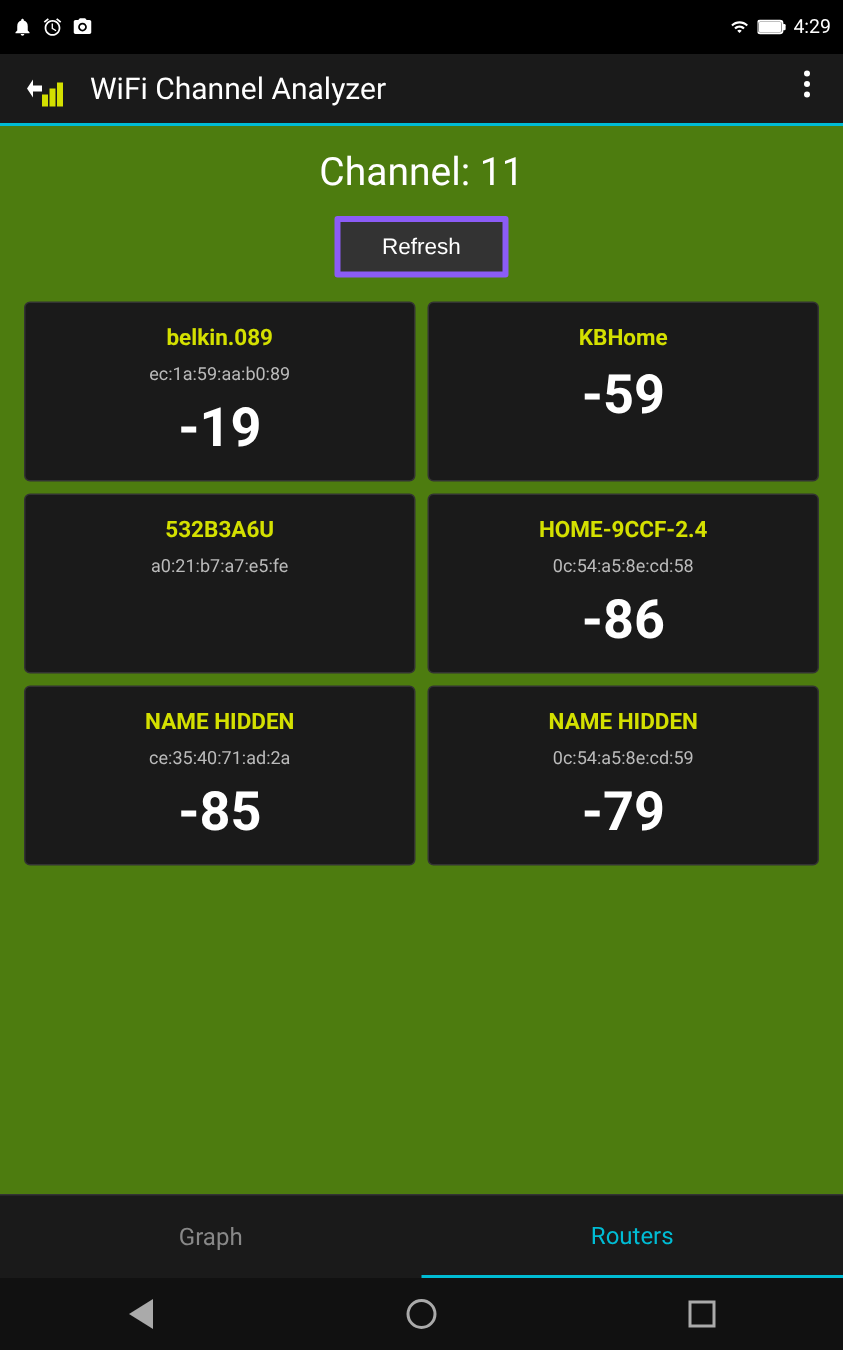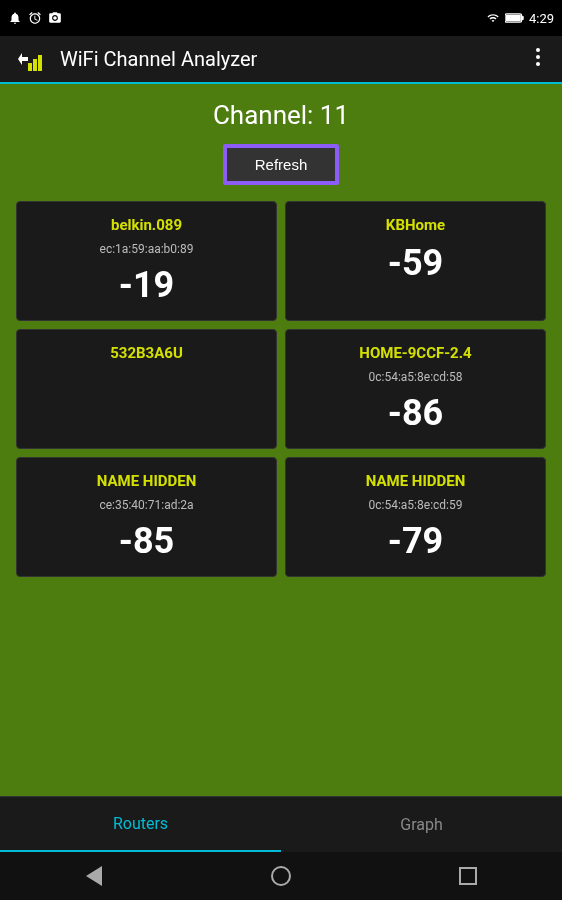--- a/index.html
+++ b/index.html
@@ -258,45 +258,46 @@
       <div class="router-name">belkin.089</div>
       <div class="router-mac">ec:1a:59:aa:b0:89</div>
       <div class="router-signal">-19</div>
     </div>
       <div class="router-card">
       <div class="router-name">KBHome</div>
       <div class="router-signal">-59</div>
     </div>
       <div class="router-card">
       <div class="router-name">532B3A6U</div>
+      <div class="router-mac">a0:21:b7:a7:e5:fe</div>
     </div>
       <div class="router-card">
       <div class="router-name">HOME-9CCF-2.4</div>
       <div class="router-mac">0c:54:a5:8e:cd:58</div>
       <div class="router-signal">-86</div>
     </div>
       <div class="router-card">
       <div class="router-name">NAME HIDDEN</div>
       <div class="router-mac">ce:35:40:71:ad:2a</div>
       <div class="router-signal">-85</div>
     </div>
       <div class="router-card">
       <div class="router-name">NAME HIDDEN</div>
       <div class="router-mac">0c:54:a5:8e:cd:59</div>
       <div class="router-signal">-79</div>
     </div>
     </div>
 </div>
 
 <div class="bottom-tabs">
+  <div class="tab-item">
+    <span>Graph</span>
+  </div>
   <div class="tab-item active">
     <span>Routers</span>
-  </div>
-  <div class="tab-item">
-    <span>Graph</span>
   </div>
 </div>
 
 <div class="nav-bar">
   <div class="nav-btn">
     <div class="nav-back"></div>
   </div>
   <div class="nav-btn">
     <div class="nav-home"></div>
   </div>

